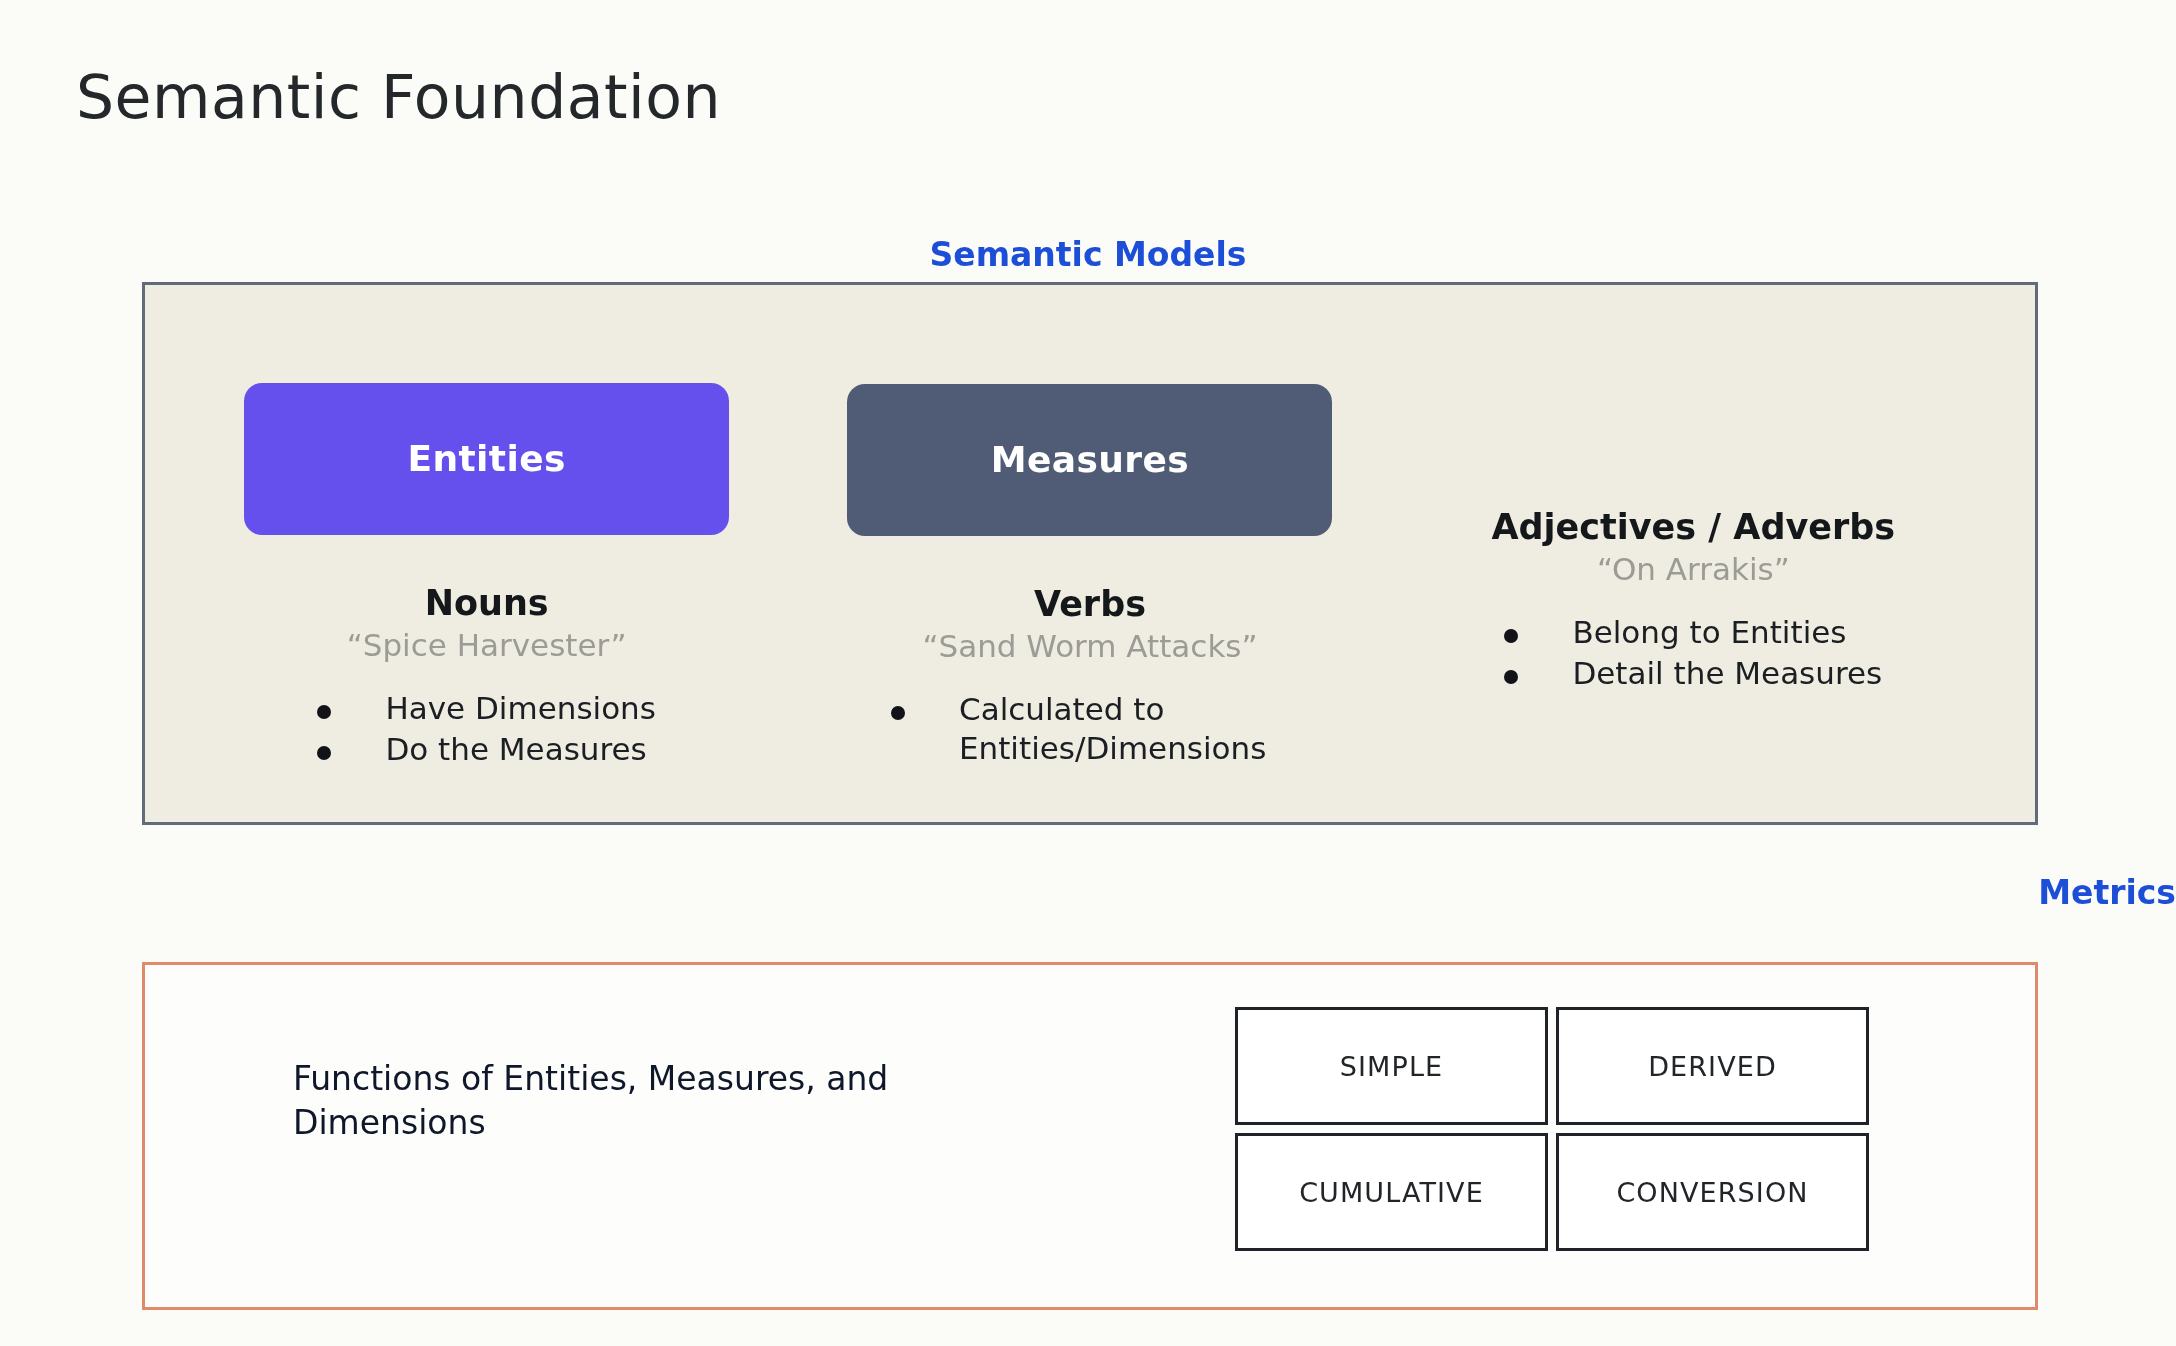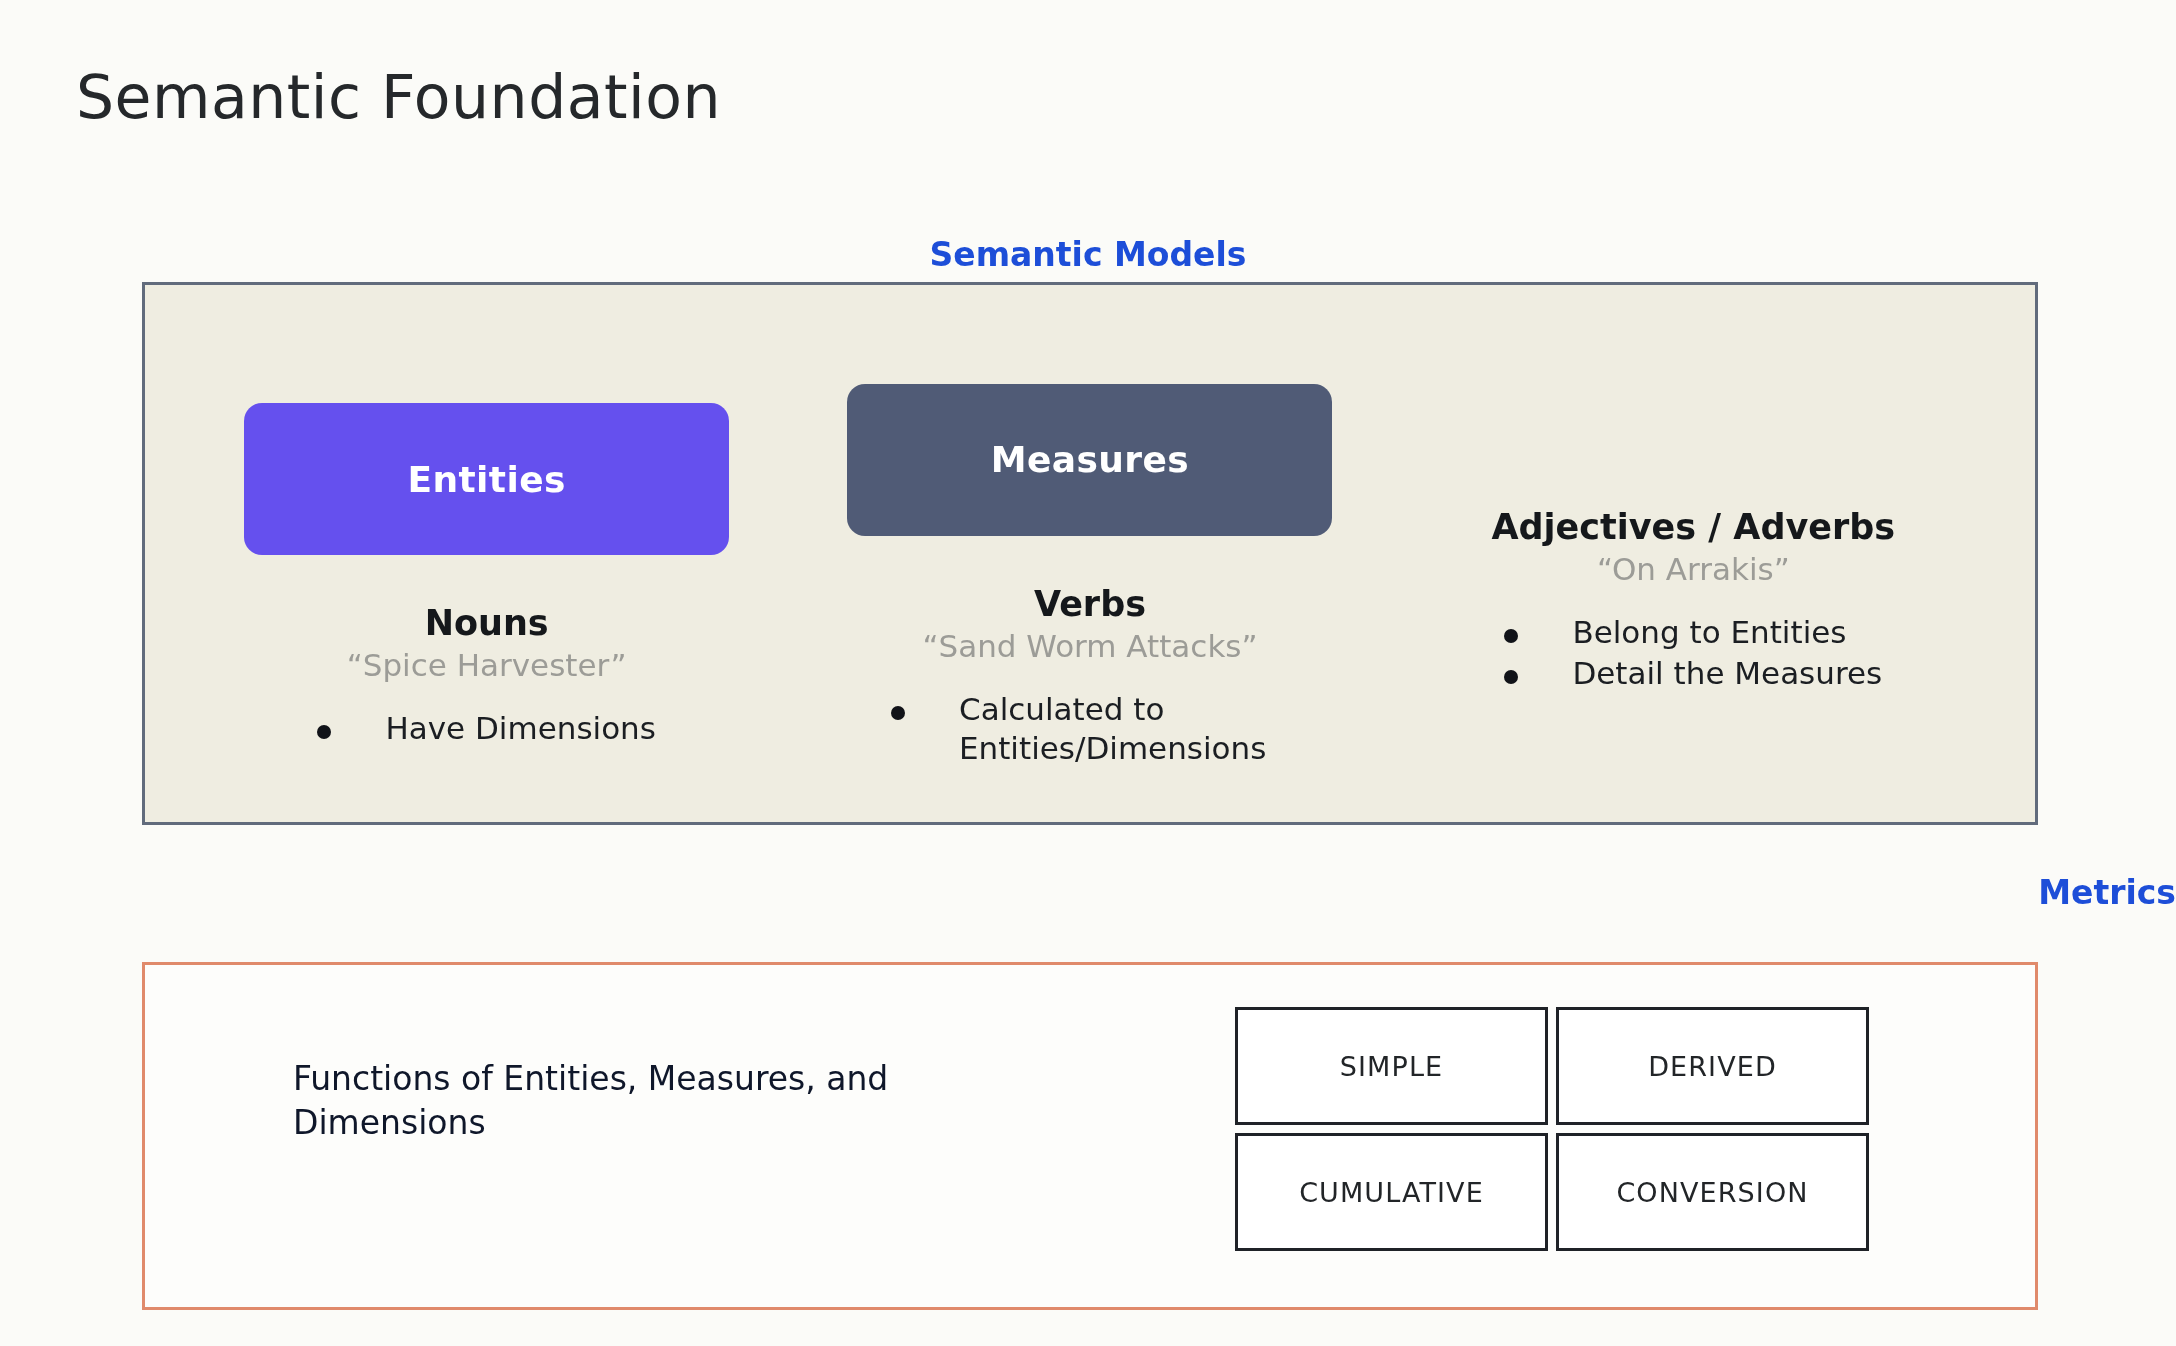--- a/index.html
+++ b/index.html
@@ -200,20 +200,24 @@
 
     <div class="column">
       <div class="chip chip-entities">Entities</div>
       <div class="part-of-speech">Nouns</div>
       <div class="example-phrase">“Spice Harvester”</div>
       <div class="bullets">
         <div class="bullet-row">
           <span class="bullet-dot"></span>
           <span class="bullet-text">Have Dimensions</span>
         </div>
+        <div class="bullet-row">
+          <span class="bullet-dot"></span>
+          <span class="bullet-text">Do the Measures</span>
+        </div>
       </div>
     </div>
 
     <div class="column">
       <div class="chip chip-measures">Measures</div>
       <div class="part-of-speech">Verbs</div>
       <div class="example-phrase">“Sand Worm Attacks”</div>
       <div class="bullets">
         <div class="bullet-row">
           <span class="bullet-dot"></span>

